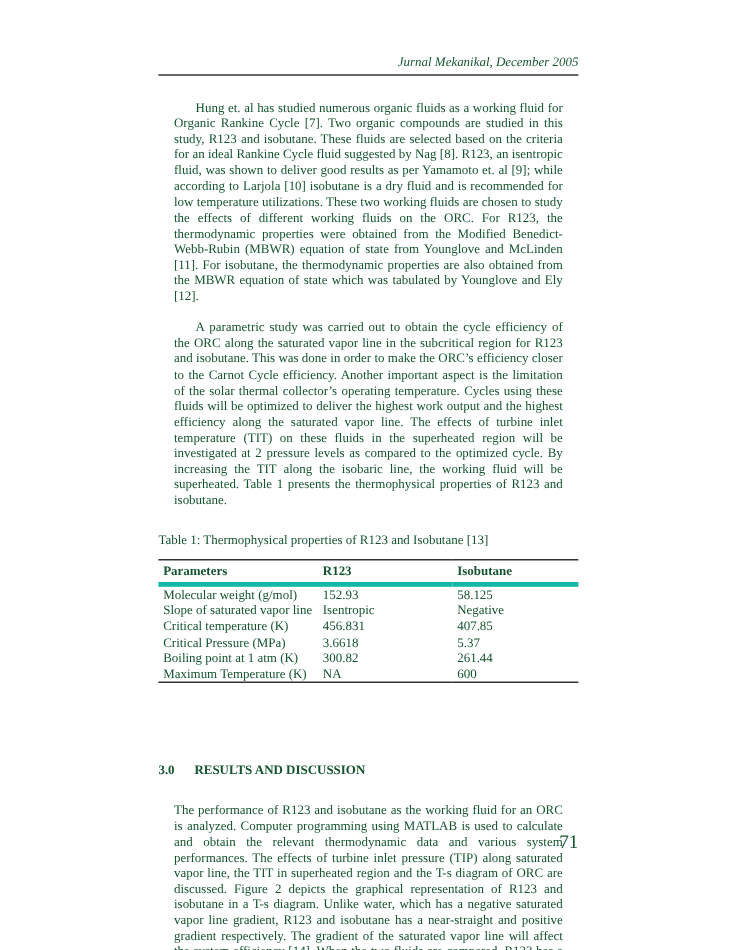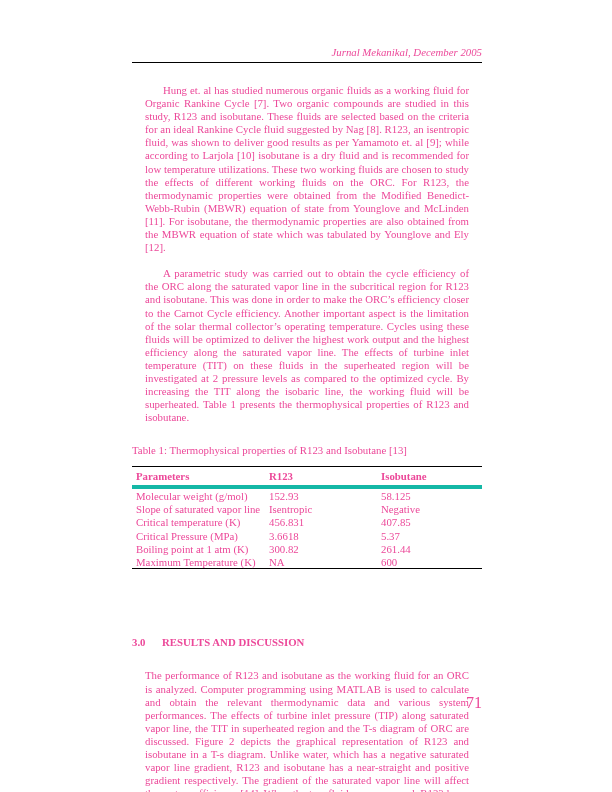--- a/index.html
+++ b/index.html
@@ -7,21 +7,21 @@
     padding: 0;
     background: #e8e8e8;
   }
   .page {
     position: relative;
     width: 612px;
     height: 792px;
     margin: 0 auto;
     background: #ffffff;
     font-family: "Liberation Serif", "DejaVu Serif", serif;
-    color: #ec4899;
+    color: #14532d;
     overflow: hidden;
   }
   .content {
     position: absolute;
     left: 132px;
     top: 46px;
     width: 350px;
   }
   .journal-header {
     text-align: right;

